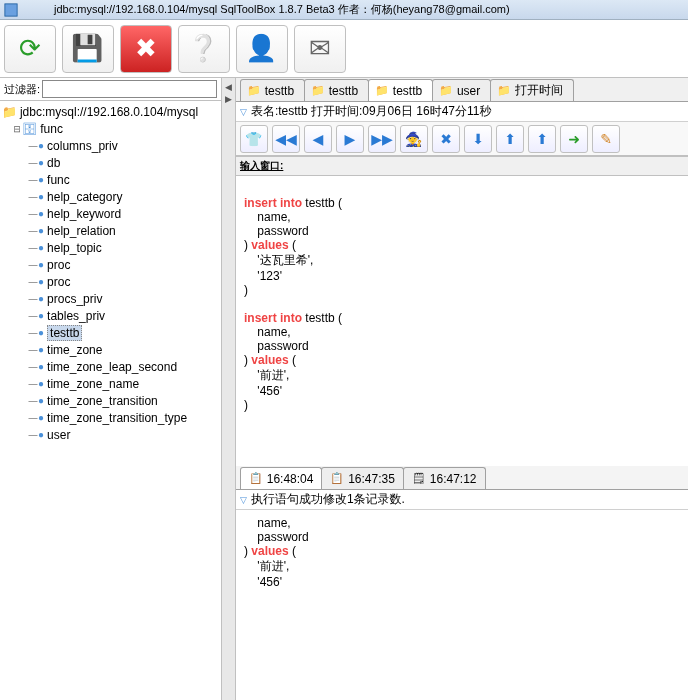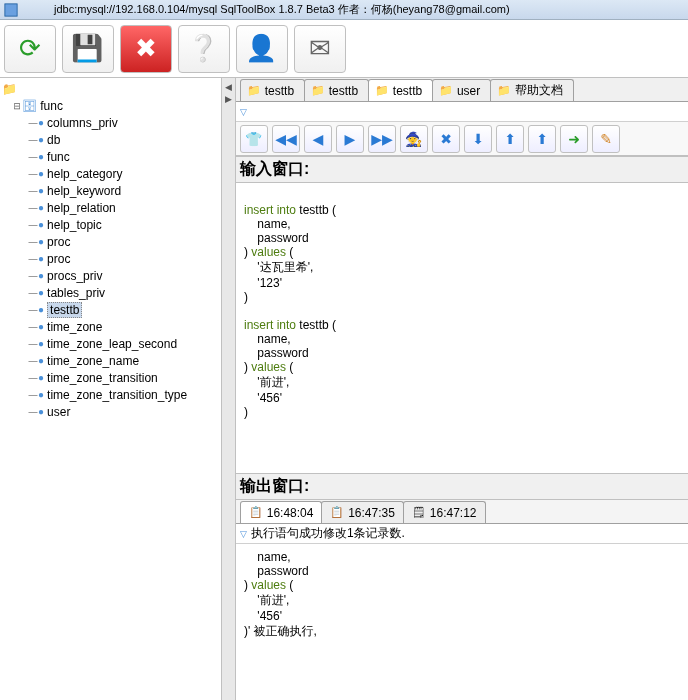--- a/index.html
+++ b/index.html
@@ -25,29 +25,29 @@
 .tree-row.selected span:last-child { background: #c8d8ec; border: 1px dotted #888; padding: 0 2px; }
 .main { flex: 1; display: flex; flex-direction: column; background: #fff; overflow: hidden; }
 .tabs { display: flex; align-items: flex-end; height: 24px; border-bottom: 1px solid #a0a0a0; background: #f0f0f0; padding-left: 4px; gap: 0; }
 .tab { display: flex; align-items: center; height: 22px; padding: 0 10px 0 6px; border: 1px solid #a0a0a0; border-bottom: none; border-radius: 3px 3px 0 0; background: #eee; margin-right: -1px; cursor: pointer; font-size: 11px; }
 .tab.active { background: #fff; position: relative; z-index: 2; }
 .tab .fi { color: #d8a038; margin-right: 4px; font-size: 11px; }
 .info-row { display: flex; align-items: center; height: 20px; padding: 0 4px; border-bottom: 1px solid #d0d0d0; font-size: 11px; }
 .info-arrow { color: #4a90d9; margin-right: 4px; font-size: 9px; }
 .inner-tb { display: flex; align-items: center; height: 34px; border-bottom: 1px solid #c0c0c0; padding: 0 4px; gap: 4px; background: #f8f8f8; }
 .itb-btn { width: 28px; height: 28px; border: 1px solid #c0c0c0; border-radius: 3px; background: linear-gradient(#fff,#eef); display: flex; align-items: center; justify-content: center; cursor: pointer; font-size: 14px; }
-.section-hdr { font-weight: bold; font-size: 16px; padding: 2px 4px; background: #f0f0f0; border-bottom: 1px solid #c0c0c0; border-top: 1px solid #c0c0c0; }
+.section-hdr { font-weight: bold; font-size: 10px; padding: 2px 4px; background: #f0f0f0; border-bottom: 1px solid #c0c0c0; border-top: 1px solid #c0c0c0; text-decoration: underline; }
 .editor { font-family: "Consolas", monospace; font-size: 12px; padding: 6px 8px; white-space: pre; overflow: auto; }
 .editor.input { height: 290px; }
 .out-tabs { display: flex; align-items: flex-end; height: 24px; border-bottom: 1px solid #a0a0a0; padding-left: 4px; background: #f4f4f4; }
 .out-tab { display: flex; align-items: center; height: 22px; padding: 0 8px; border: 1px solid #a0a0a0; border-bottom: none; border-radius: 3px 3px 0 0; background: #eee; margin-right: -1px; cursor: pointer; font-size: 11px; }
 .out-tab.active { background: #fff; }
 .out-tab .ti { margin-right: 4px; font-size: 11px; }
 .status-row { display: flex; align-items: center; height: 20px; padding: 0 4px; border-bottom: 1px solid #d0d0d0; font-size: 11px; }
-.kw { color: #4d7c0f; }
+.kw { color: #ef4444; font-weight: bold; }
 </style>
 </head>
 <body>
 
 <div class="titlebar">
   <svg class="titlebar-icon" viewBox="0 0 16 16">
       <rect x="1" y="1" width="14" height="14" fill="#6aa0e0" stroke="#2060a0"></rect>
     </svg>
   <span class="titlebar-text">jdbc:mysql://192.168.0.104/mysql SqlToolBox 1.8.7 Beta3  作者：何杨(heyang78@gmail.com)</span>
 </div>
@@ -56,23 +56,28 @@
   <div class="tb-btn" style="color:#2a9d2a">⟳</div>
   <div class="tb-btn" style="color:#1560c0">💾</div>
   <div class="tb-btn" style="color:#fff;background:linear-gradient(#f66,#c22)">✖</div>
   <div class="tb-btn" style="color:#1580d0">❔</div>
   <div class="tb-btn">👤</div>
   <div class="tb-btn" style="color:#666">✉</div>
 </div>
 
 <div class="content">
   <div class="sidebar">
+    <div class="filter-row">
+      <span class="filter-label">过滤器:</span>
+      <input class="filter-input" value="" style="">
+    </div>
     <div class="tree" id="tree">
         <div class="tree-row">
           <span class="ic-folder">📁</span>
+          <span>jdbc:mysql://192.168.0.104/mysql</span>
         </div>
         <div class="tree-row" style="padding-left:10px">
           <span class="tg">⊟</span>
           <span class="ic-db">🗄</span>
           <span>func</span>
         </div>
         <div class="tree-row" style="padding-left:26px">
           <span class="tg">—</span>
           <span class="ic-dot">●</span>
           <span>columns_priv</span>
@@ -183,56 +188,56 @@
         <div class="tab active">
           <span class="fi">📁</span>
           <span>testtb</span>
         </div>
         <div class="tab">
           <span class="fi">📁</span>
           <span>user</span>
         </div>
         <div class="tab">
           <span class="fi">📁</span>
-          <span>帮助文档</span>
+          <span>打开时间</span>
         </div>
       </div>
     <div class="info-row">
       <span class="info-arrow">▽</span>
+      <span>表名:testtb  打开时间:09月06日 16时47分11秒</span>
     </div>
     <div class="inner-tb">
       <div class="itb-btn" style="color:#2a7ad4">👕</div>
       <div class="itb-btn" style="color:#2a7ad4">◀◀</div>
       <div class="itb-btn" style="color:#2a7ad4">◀</div>
       <div class="itb-btn" style="color:#2a7ad4">▶</div>
       <div class="itb-btn" style="color:#2a7ad4">▶▶</div>
       <div class="itb-btn" style="color:#2a7ad4">🧙</div>
       <div class="itb-btn" style="color:#2a7ad4">✖</div>
       <div class="itb-btn" style="color:#2a7ad4">⬇</div>
       <div class="itb-btn" style="color:#2a7ad4">⬆</div>
       <div class="itb-btn" style="color:#2a7ad4">⬆</div>
       <div class="itb-btn" style="color:#2a9d2a">➜</div>
       <div class="itb-btn" style="color:#d08020">✎</div>
     </div>
     <div class="section-hdr">输入窗口:</div>
     <div class="editor input" id="sql-in"><div>&nbsp;</div><div><span class="kw">insert into</span> testtb (</div><div>    name,</div><div>    password</div><div>) <span class="kw">values</span> (</div><div>    '达瓦里希',</div><div>    '123'</div><div>)</div><div>&nbsp;</div><div><span class="kw">insert into</span> testtb (</div><div>    name,</div><div>    password</div><div>) <span class="kw">values</span> (</div><div>    '前进',</div><div>    '456'</div><div>)</div></div>
-    <div class="section-hdr">输出窗口:</div>
     <div class="out-tabs" id="out-tabs">
         <div class="out-tab active">
           <span class="ti">📋</span>
           <span>16:48:04</span>
         </div>
         <div class="out-tab">
           <span class="ti">📋</span>
           <span>16:47:35</span>
         </div>
         <div class="out-tab">
           <span class="ti">🗒</span>
           <span>16:47:12</span>
         </div>
       </div>
     <div class="status-row">
       <span class="info-arrow">▽</span>
       <span>执行语句成功修改1条记录数.</span>
     </div>
-    <div class="editor" id="sql-out" style="flex:1"><div>    name,</div><div>    password</div><div>) <span class="kw">values</span> (</div><div>    '前进',</div><div>    '456'</div><div>)' 被正确执行,</div></div>
+    <div class="editor" id="sql-out" style="flex:1"><div>    name,</div><div>    password</div><div>) <span class="kw">values</span> (</div><div>    '前进',</div><div>    '456'</div></div>
   </div>
 </div>
 
 </body></html>

